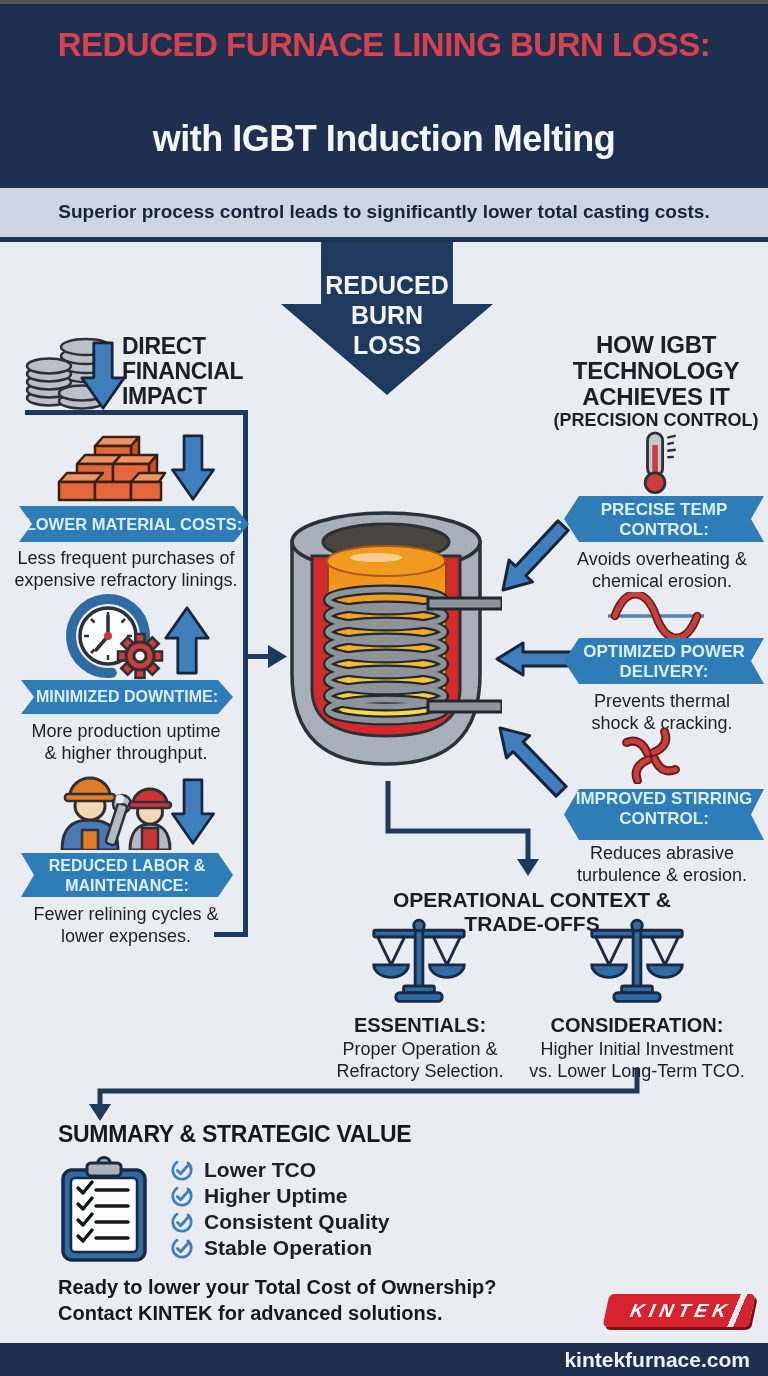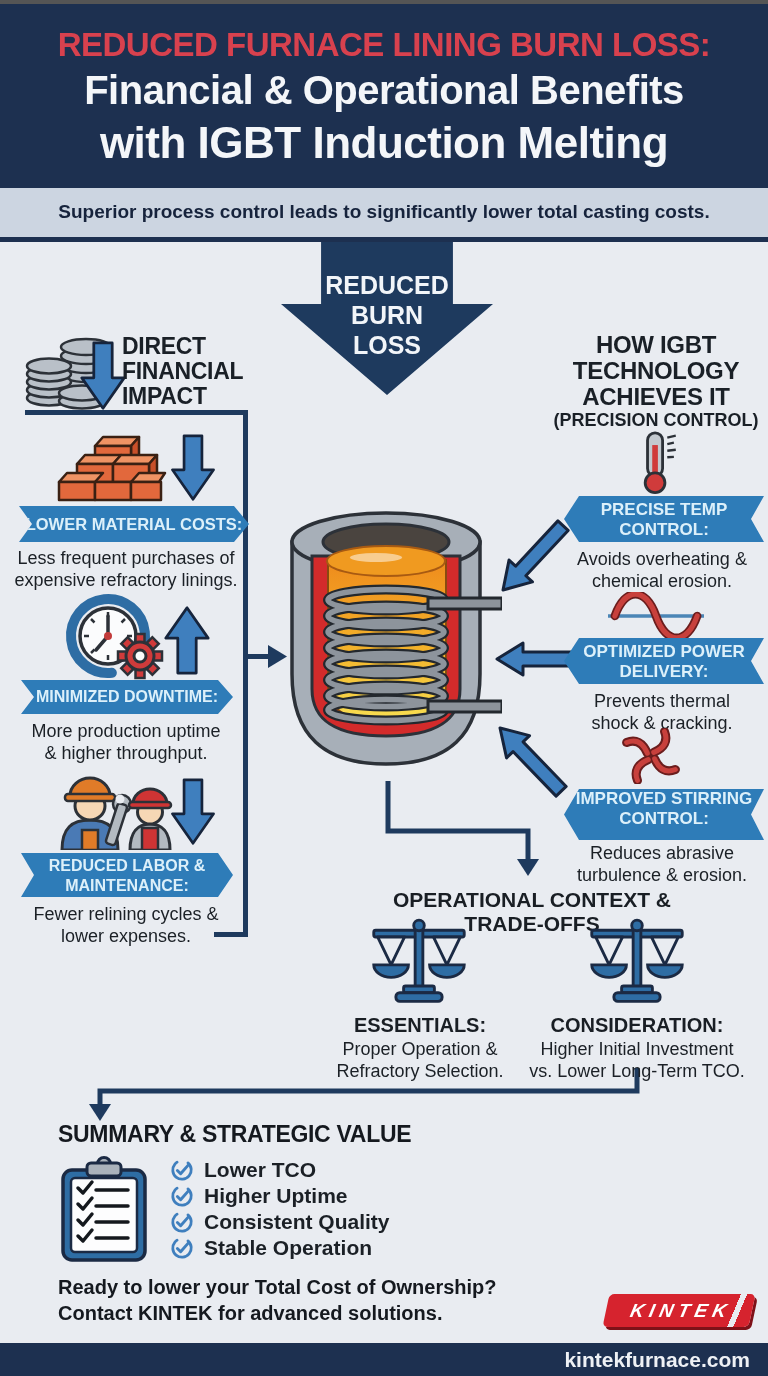--- a/index.html
+++ b/index.html
@@ -11,21 +11,21 @@
   }
   .abs { position:absolute; }
 
   
   .header { left:0; top:0; width:768px; height:184px; background:#1d3050; }
   .title-red { left:0; top:22px; width:768px; text-align:center;
     font-size:33px; font-weight:bold; color:#d8414e; letter-spacing:-0.5px; }
   .title-w1 { left:0; top:64px; width:768px; text-align:center;
     font-size:40px; font-weight:bold; color:#f4f6f9; letter-spacing:-0.5px; }
   .title-w2 { left:0; top:114px; width:768px; text-align:center;
-    font-size:44px; font-weight:bold; color:#f4f6f9; letter-spacing:-0.5px; }
+    font-size:36px; font-weight:bold; color:#f4f6f9; letter-spacing:-0.5px; }
   .subtitle-band { left:0; top:184px; width:768px; height:54px;
     background:#ccd5e1; border-bottom:5px solid #1d3050; }
   .subtitle { left:0; top:197px; width:768px; text-align:center;
     font-size:19px; font-weight:bold; color:#16233c; }
 
   
   .hero-arrow { left:281px; top:238px; width:212px; height:153px; background:#1e3a5e;
     clip-path:polygon(18.9% 0, 81.1% 0, 81.1% 40.5%, 100% 40.5%, 50% 100%, 0 40.5%, 18.9% 40.5%); }
   .hero-arrow-text { left:281px; top:266px; width:212px; text-align:center;
     color:#f2f5f9; font-size:25px; font-weight:bold; line-height:30px; }
@@ -117,21 +117,20 @@
       </symbol>
       <symbol id="checkcircle" viewBox="0 0 26 26">
         <circle cx="13" cy="13" r="10" fill="none" stroke="#3f7fbe" stroke-width="3" stroke-dasharray="50 13" transform="rotate(-50 13 13)" stroke-linecap="round"></circle>
         <path d="M8,13.5 l3.5,3.5 l8,-9" fill="none" stroke="#3f7fbe" stroke-width="3.2" stroke-linecap="round" stroke-linejoin="round"></path>
       </symbol>
     </defs>
   </svg>
 
   <div class="abs header"></div>
   <div class="abs title-red">REDUCED FURNACE LINING BURN LOSS:</div>
-  <div class="abs title-w1">Financial &amp; Operational Benefits</div>
   <div class="abs title-w2">with IGBT Induction Melting</div>
   <div class="abs subtitle-band"></div>
   <div class="abs subtitle">Superior process control leads to significantly lower total casting costs.</div>
 
   <div class="abs hero-arrow"></div>
   <div class="abs hero-arrow-text">
     <span>REDUCED</span><br>
     <span>BURN</span><br>
     <span>LOSS</span>
   </div>

